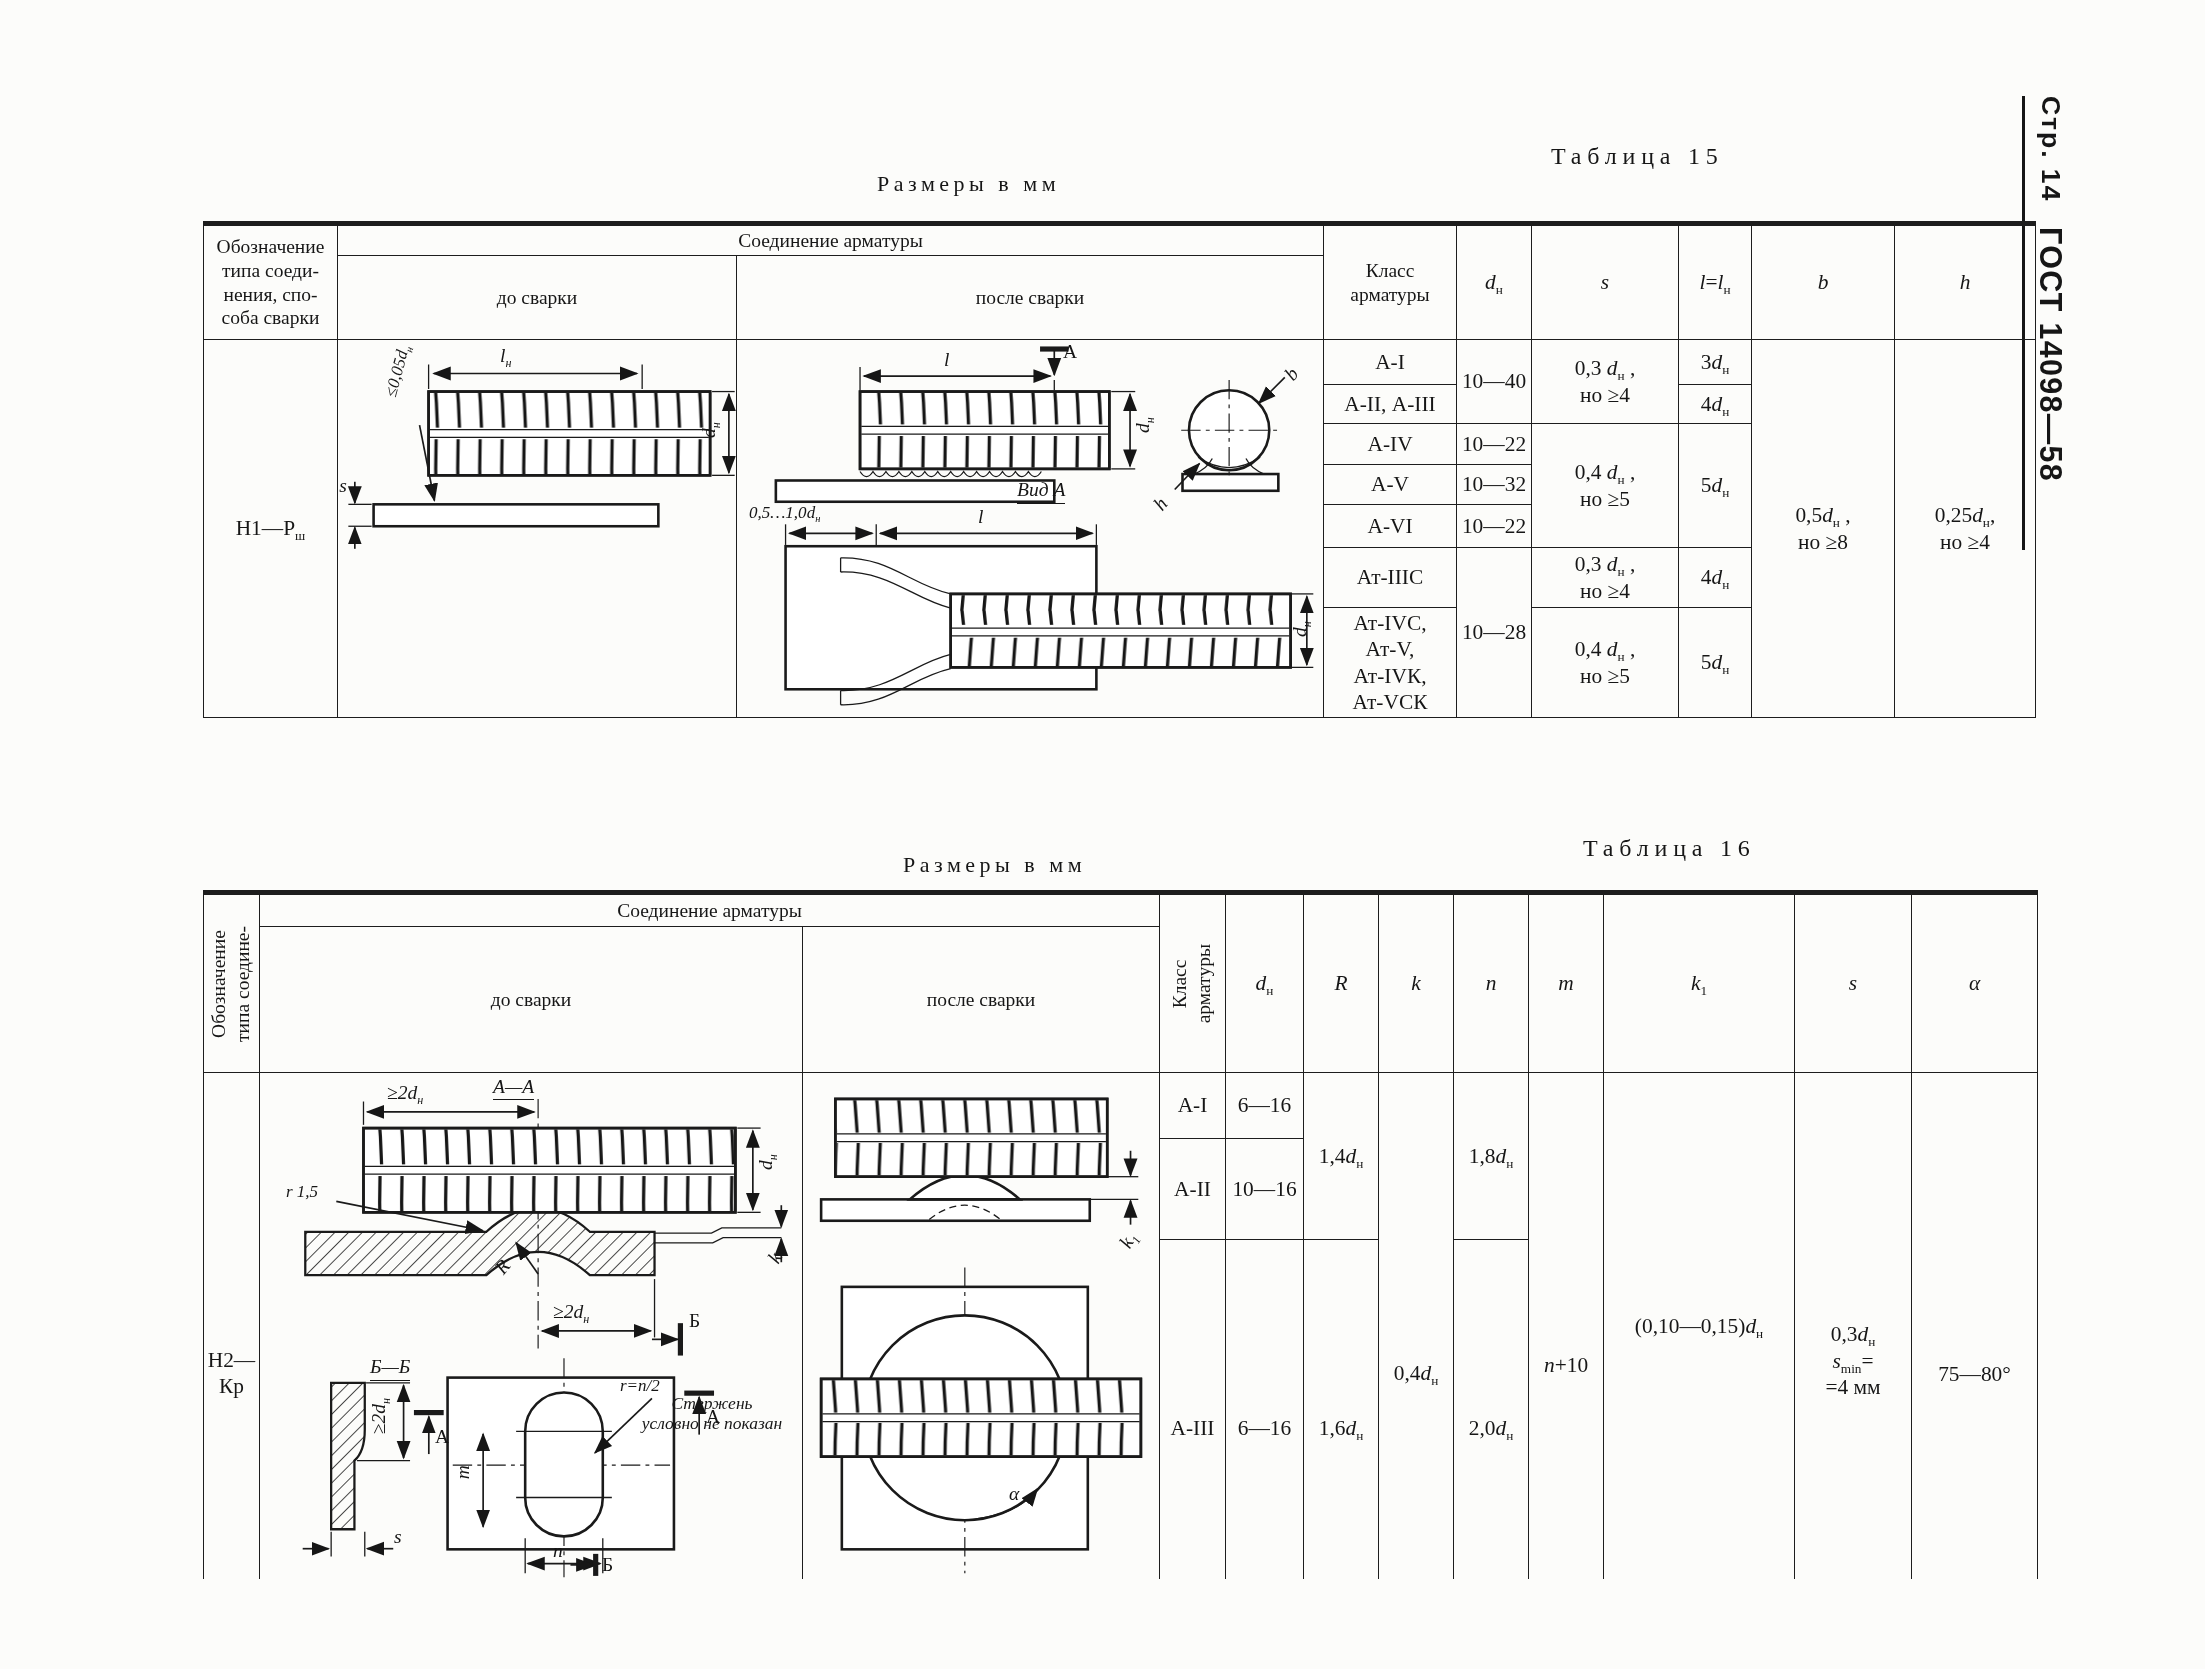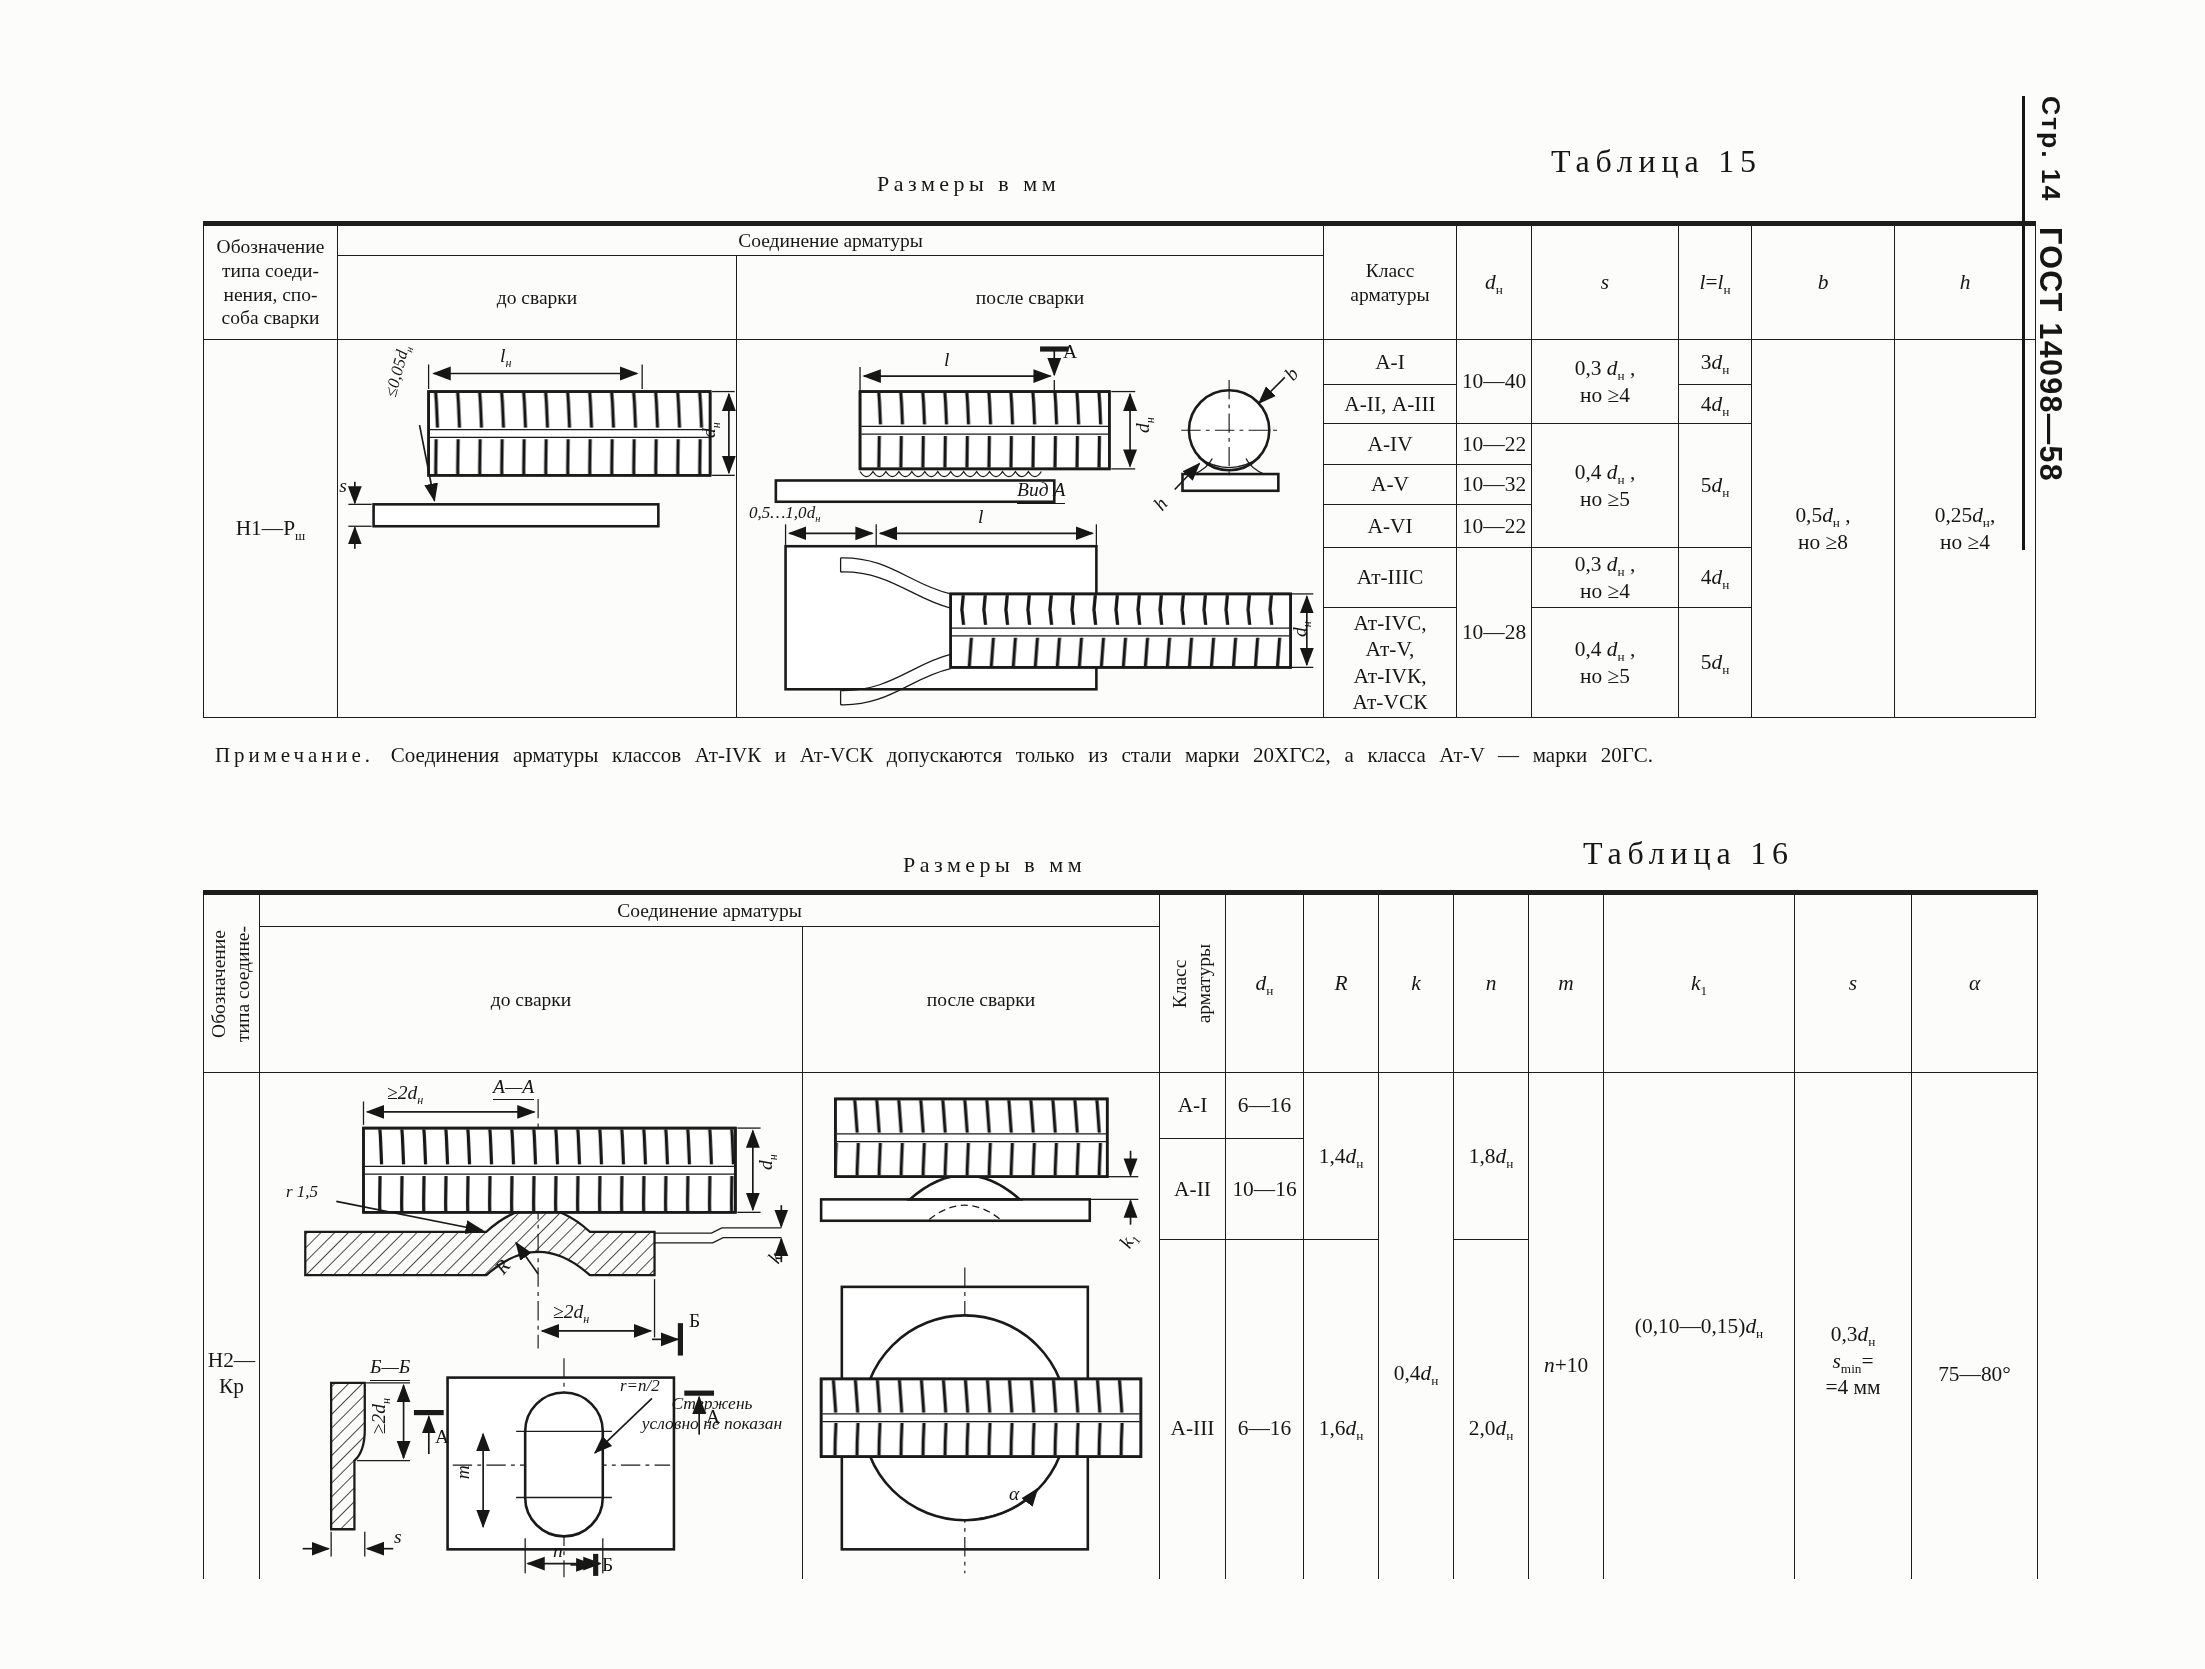--- a/index.html
+++ b/index.html
@@ -1,19 +1,19 @@
 <!DOCTYPE html>
 <html style="font-size:10.4px"><head>
 <meta charset="utf-8">
 <style>
   html,body{margin:0;padding:0;background:#e8e8e4;}
   .page{position:relative;width:2205px;height:1670px;background:#fcfcfa;color:#161616;
         font-family:"Liberation Serif",serif;overflow:hidden;}
   
-  .cap{position:absolute;font-size:32px;letter-spacing:5.8px;white-space:nowrap;}
+  .cap{position:absolute;font-size:24px;letter-spacing:5.8px;white-space:nowrap;}
   .units{position:absolute;font-size:22px;letter-spacing:4.5px;white-space:nowrap;}
   .note{position:absolute;font-size:21px;white-space:nowrap;}
   .note .nlab{letter-spacing:3.9px;margin-right:17px;}
   .note .ntxt{word-spacing:8.4px;}
   
   .vhdr{position:absolute;left:2022px;top:96px;height:454px;
         writing-mode:vertical-rl;border-left:3.2px solid #161616;padding-left:7.8px;
         font-family:"Liberation Sans",sans-serif;font-weight:bold;white-space:nowrap;}
   .vhdr .vp{font-size:26.6px;letter-spacing:1.9px;}
   .vhdr .vg{font-size:30.5px;letter-spacing:1.3px;margin-top:22px;}
@@ -246,23 +246,20 @@
 Ат-V,
 Ат-IVК,
 Ат-VСК</td>
       <td>0,4 <i>d</i><sub>н</sub> ,
 но ≥5</td>
       <td>5<i>d</i><sub>н</sub></td>
     </tr>
   </tbody>
     </table>
 
-  <div class="note" style="left:215px;top:743px">
-    <span class="nlab">Примечание.</span><span class="ntxt">Соединения арматуры классов Ат-IVК и Ат-VСК допускаются только из стали марки 20ХГС2, а класса Ат-V — марки 20ГС.</span>
-  </div>
 
   <div class="cap" style="left:1583px;top:835px">Таблица 16</div>
   <div class="units" style="left:903px;top:852px">Размеры в мм</div>
 
   <table class="tbl t16" style="left:203px;top:890px;width:1833px">
     <colgroup>
       <col style="width:56px">
         <col style="width:543px">
         <col style="width:357px">
       <col style="width:66px">

